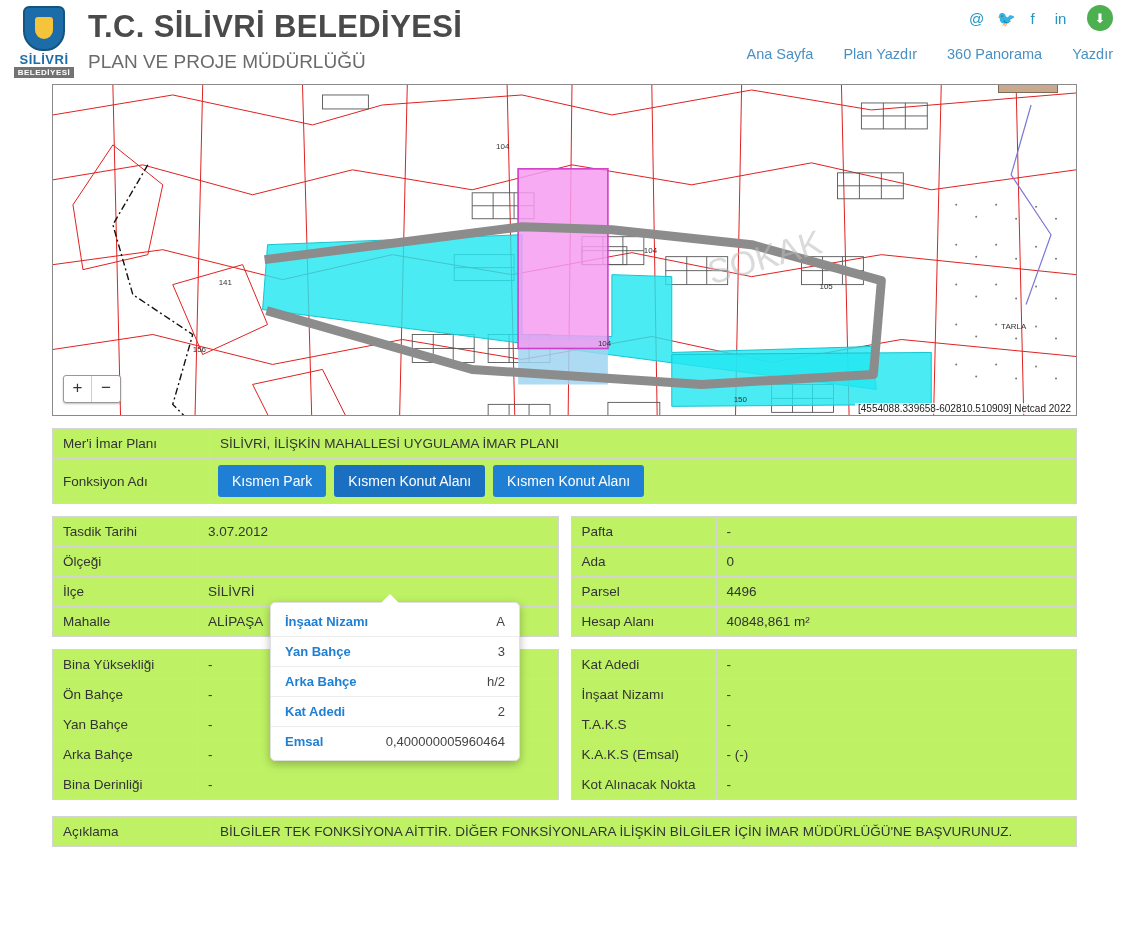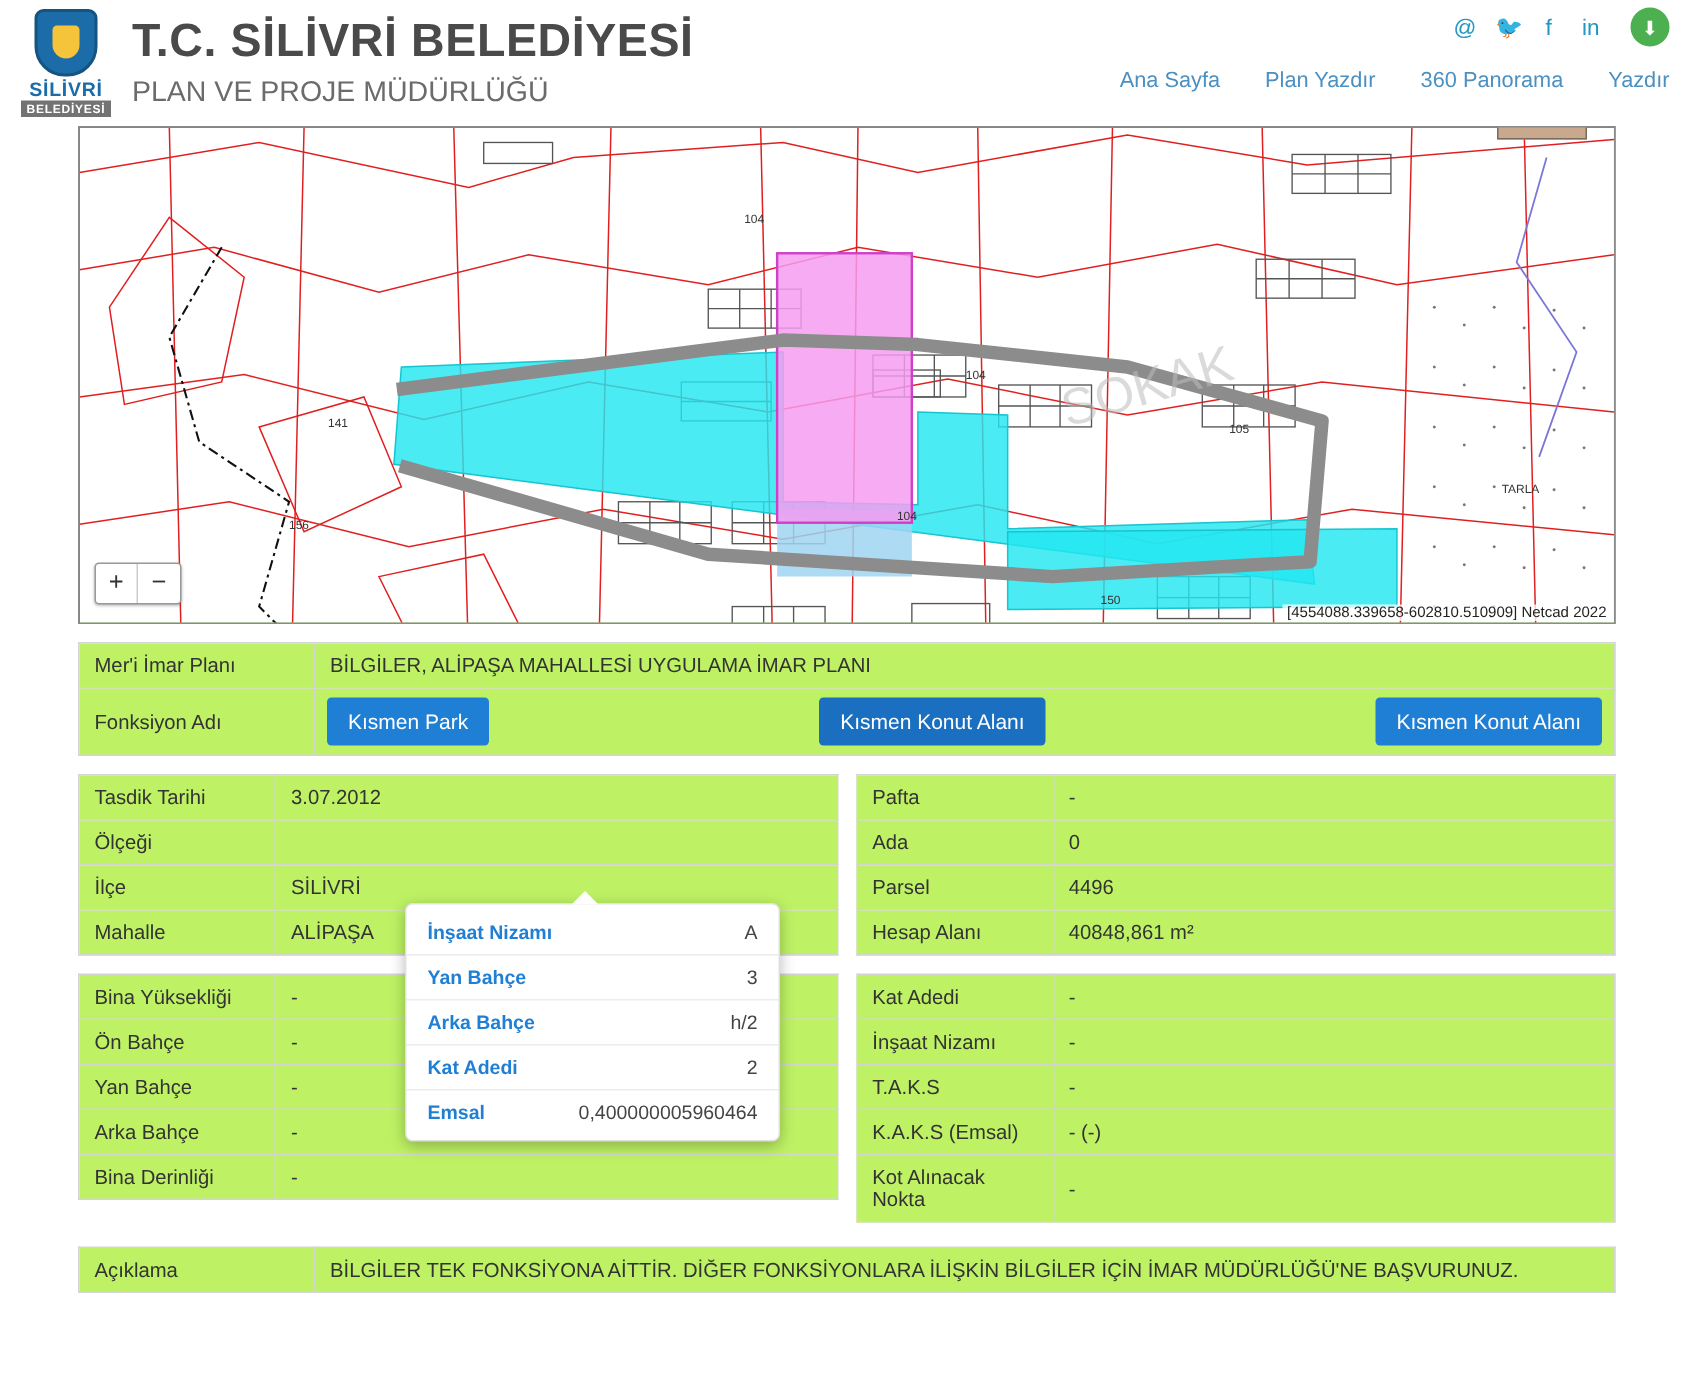--- a/index.html
+++ b/index.html
@@ -140,25 +140,25 @@
     background: #bef264;
   }
   td.lbl { background: #f2f2f2; width: 157px; color: #333; }
 
   .two-col {
     display: flex;
     gap: 12px;
     margin-top: 12px;
   }
   .two-col > div { flex: 1 1 0; }
-  .two-col table.info td.lbl { width: 131px; }
+  .two-col table.info td.lbl { width: 145px; }
 
   
   .fn-cell { padding: 6px 8px !important; }
-  .fn-btns { display: flex; gap: 8px; justify-content: space-between; }
+  .fn-btns { display: flex; gap: 8px; }
   .btn-fn {
     background: #1f7fd4;
     color: #fff;
     border: none;
     font-size: 14px;
     padding: 8px 14px;
     border-radius: 3px;
     font-family: "Liberation Sans", sans-serif;
     cursor: pointer;
     white-space: nowrap;
@@ -398,21 +398,21 @@
   </div>
   <div class="map-coords">[4554088.339658-602810.510909] Netcad 2022</div>
 </div>
 
 <div class="tables">
 
   <table class="info">
     <tbody>
         <tr>
       <td class="lbl">Mer'i İmar Planı</td>
-      <td>BİLGİLER, ALİPAŞA MAHALLESİ UYGULAMA İMAR PLANI</td>
+      <td>SİLİVRİ, İLİŞKİN MAHALLESİ UYGULAMA İMAR PLANI</td>
     </tr>
     <tr>
       <td class="lbl">Fonksiyon Adı</td>
       <td class="fn-cell">
         <div class="fn-btns">
           <button class="btn-fn">Kısmen Park</button>
           <button class="btn-fn active">Kısmen Konut Alanı</button>
           <button class="btn-fn">Kısmen Konut Alanı</button>
         </div>
       </td>

